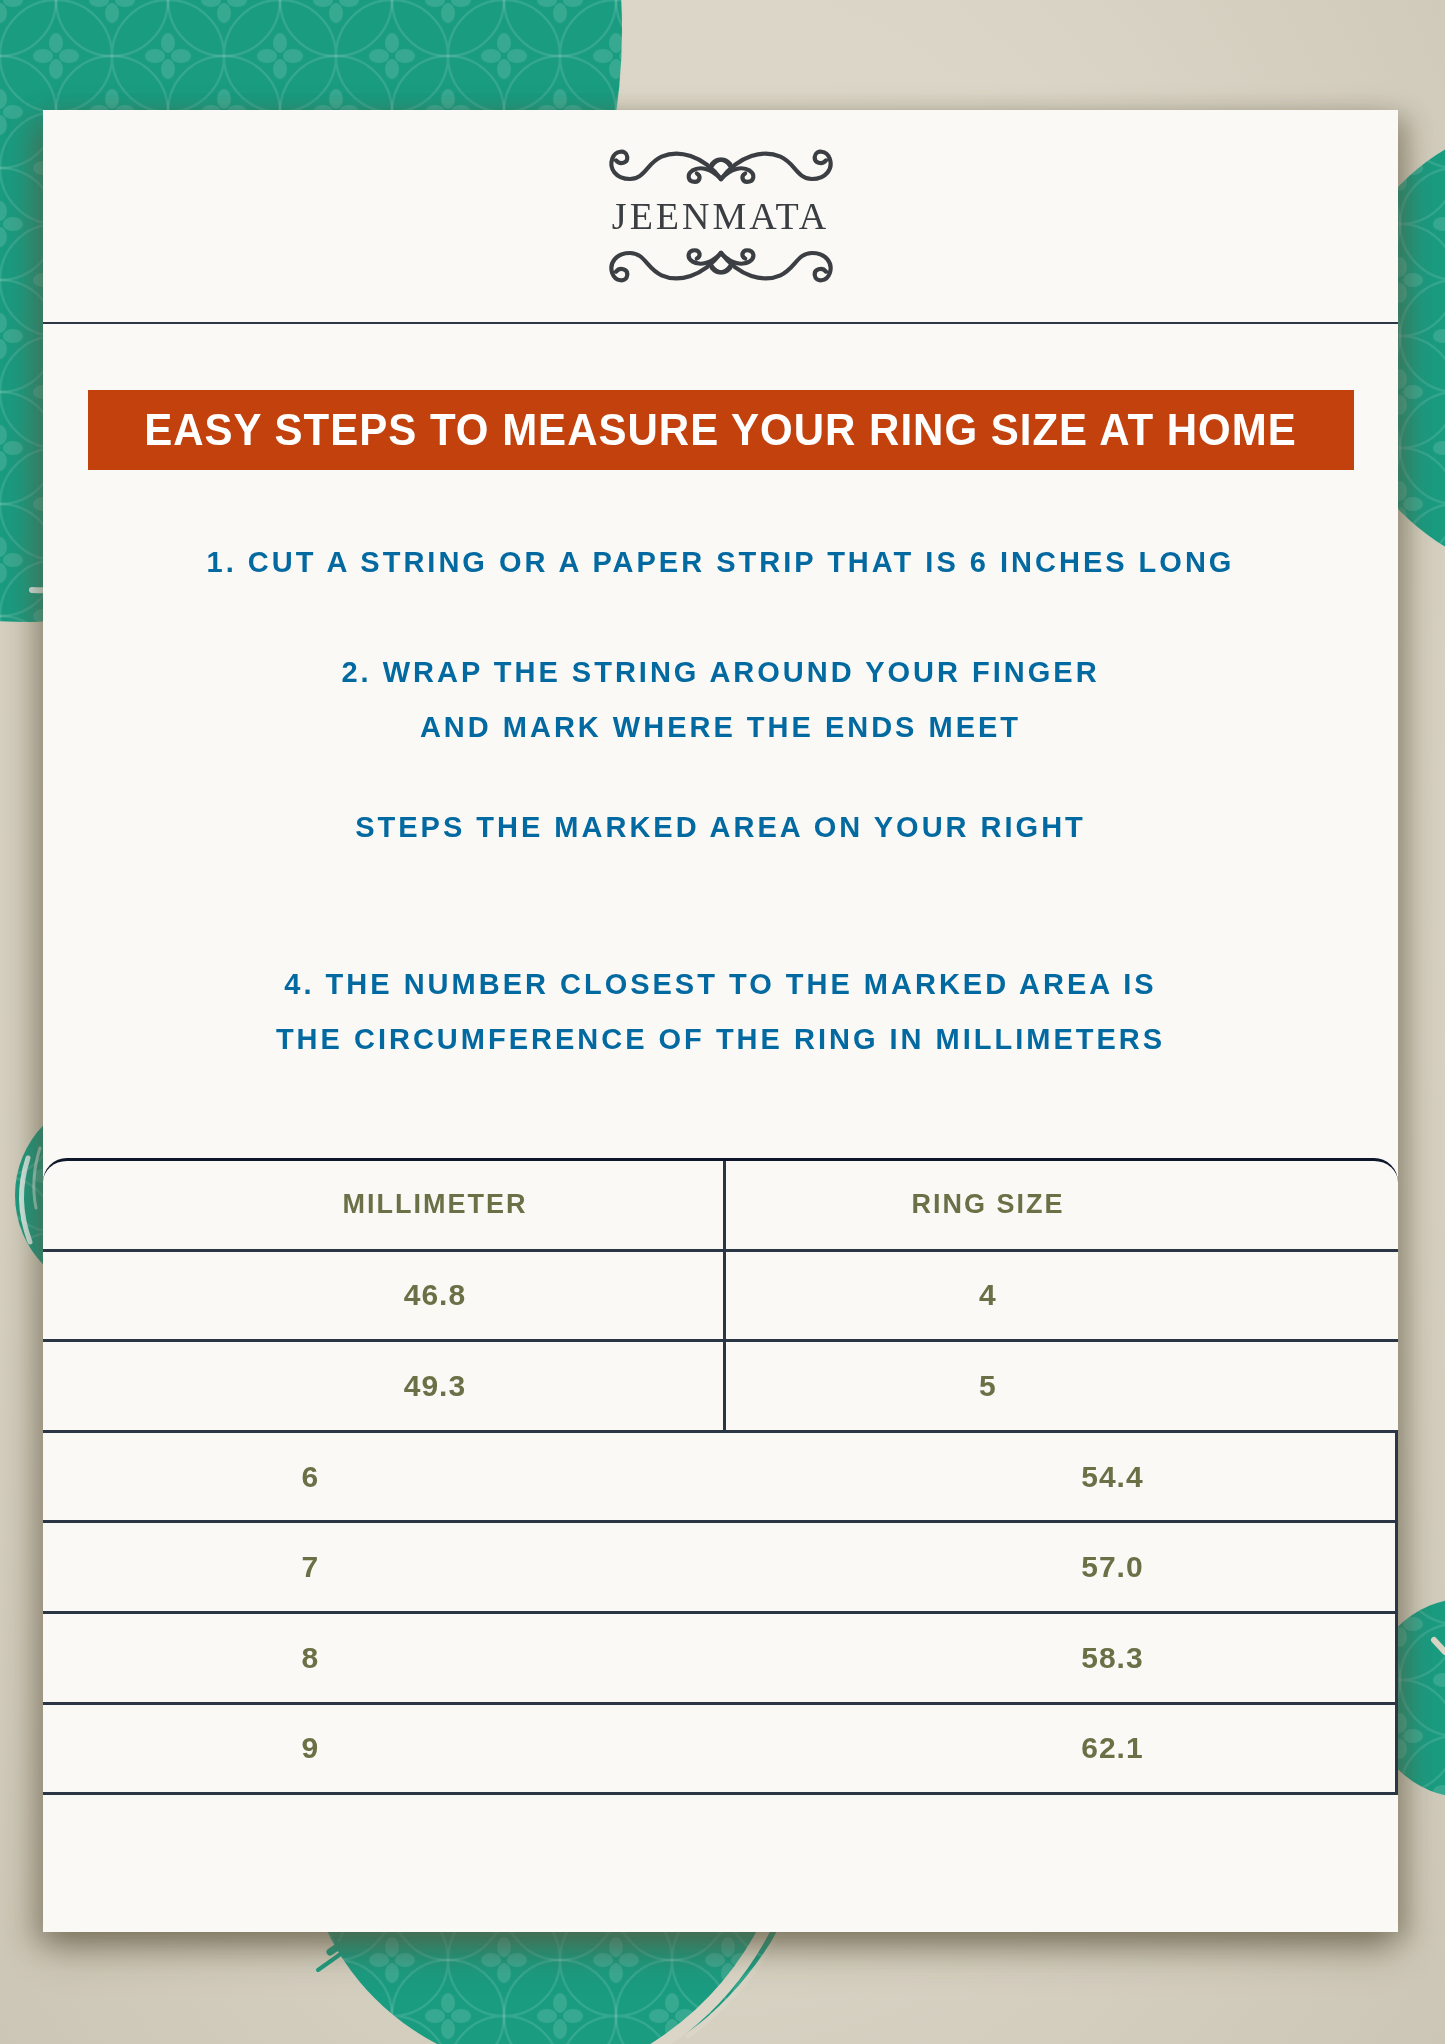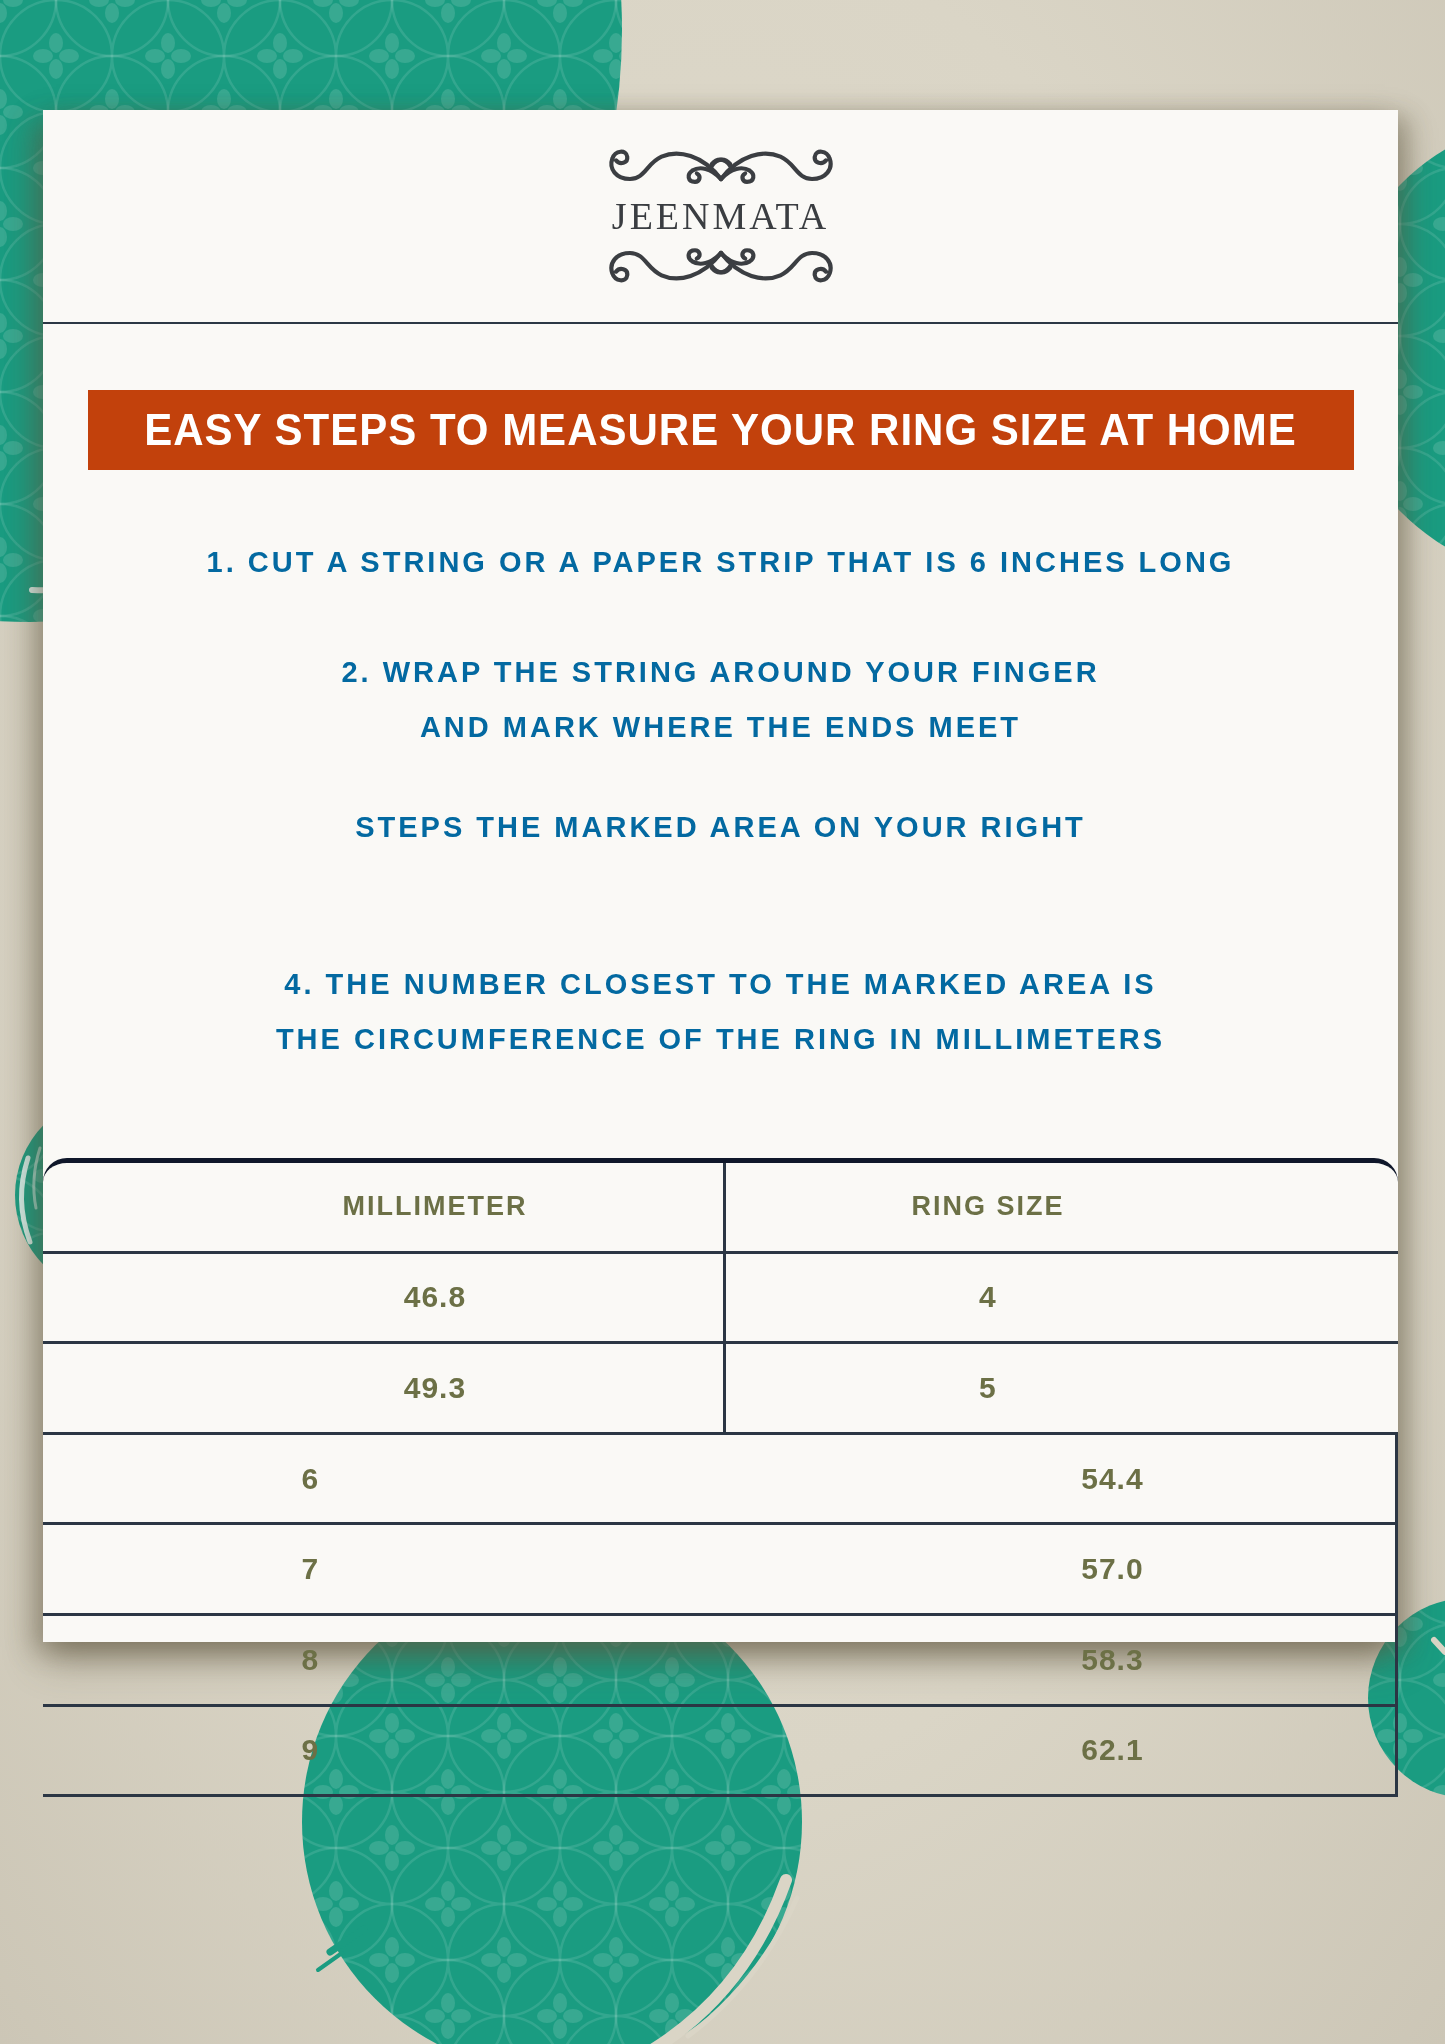--- a/index.html
+++ b/index.html
@@ -3,21 +3,21 @@
 <meta charset="utf-8">
 <style>
   html,body{margin:0;padding:0;}
   body{
     width:1445px;height:2044px;position:relative;overflow:hidden;
     background:radial-gradient(ellipse at 50% 42%, #e0dbcd 0%, #dad5c6 55%, #ccc6b6 100%);
     font-family:"Liberation Sans", sans-serif;
   }
   .bg-shapes{position:absolute;left:0;top:0;width:1445px;height:2044px;display:block;}
   .card{
-    position:absolute;left:43px;top:110px;width:1355px;height:1532px;
+    position:absolute;left:43px;top:110px;width:1355px;height:1822px;
     background:#faf9f6;
     box-shadow:0 18px 36px rgba(95,85,62,.48), -12px 10px 24px rgba(95,85,62,.30), 12px 6px 20px rgba(95,85,62,.28);
     text-decoration:underline;
   }
   .logo-block{
     position:absolute;top:0;left:0;right:0;height:212px;
     display:flex;flex-direction:column;align-items:center;justify-content:center;gap:4px;
     border-bottom:2px solid #2c3845;
   }
   .brand-name{
@@ -34,21 +34,21 @@
     transform:scaleY(1.06);white-space:nowrap;
   }
   .step{
     position:absolute;left:0;right:0;text-align:center;
     font-weight:bold;font-size:29px;letter-spacing:3px;line-height:55px;color:#0369a1;
   }
   .step div{white-space:nowrap;}
   .step-1{top:425px;} .step-2{top:535px;} .step-3{top:690px;} .step-4{top:847px;}
   .size-table{
     position:absolute;top:1048px;left:0;right:0;height:725px;
-    border-top:5px solid #0f172a;
+    border-top:3px solid #0f172a;
     display:grid;grid-template-columns:50.4% 49.6%;grid-auto-rows:90.6px;border-radius:24px;
   }
   .cell{
     border-bottom:3px solid #2b3644;
     display:flex;align-items:center;justify-content:center;
     color:#6c7046;font-weight:bold;
   }
   .cell.mm{border-right:3px solid #2b3644;}
   .cell.mm > span{transform:translateX(52px);}
   .cell.rs > span{transform:translateX(-74px);}

